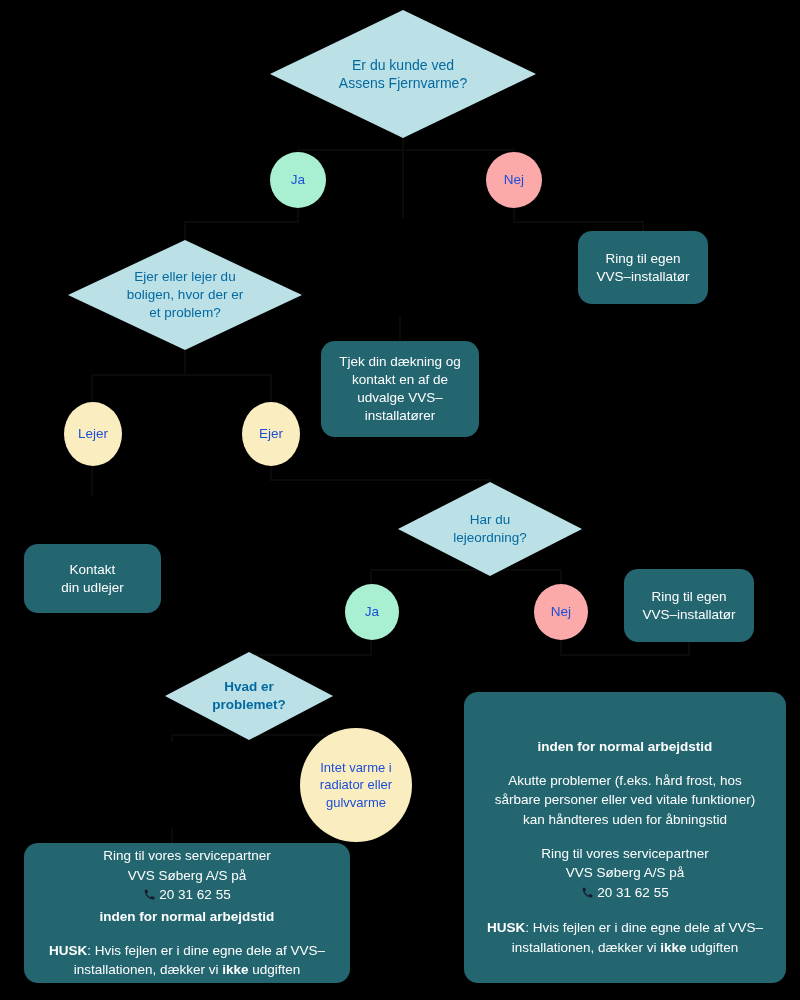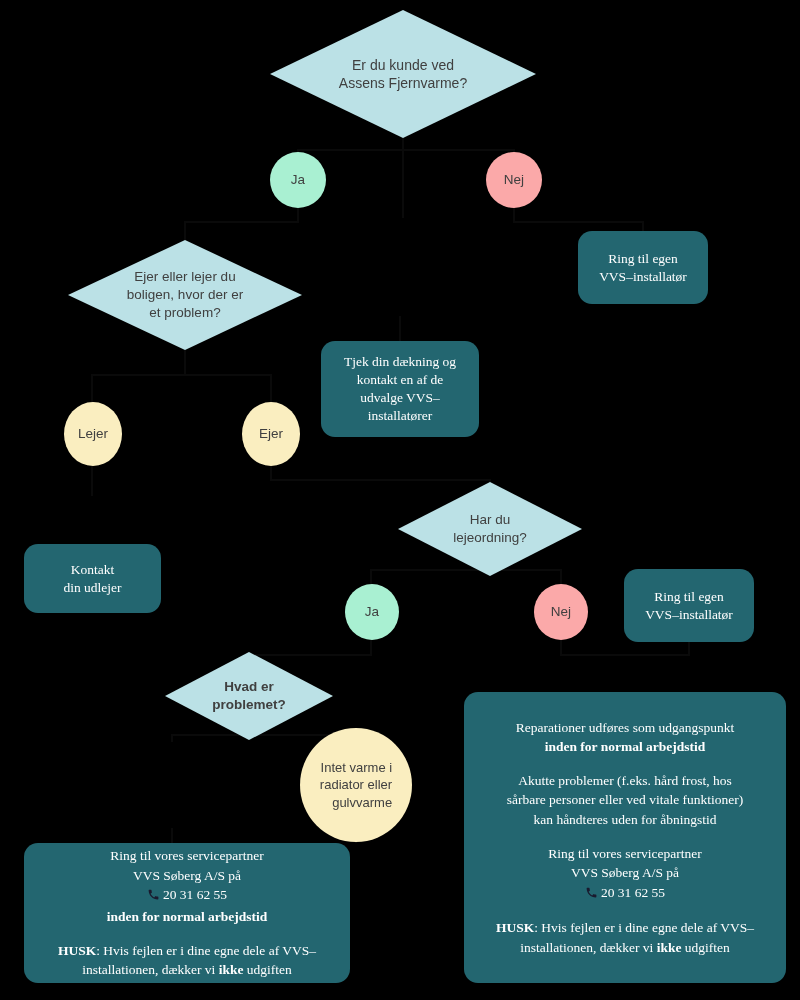--- a/index.html
+++ b/index.html
@@ -22,45 +22,43 @@
     box-sizing: border-box;
     display: flex;
     align-items: center;
     justify-content: center;
     text-align: center;
     line-height: 1.32;
   }
   
   .diamond {
     background: #bbe1e6;
-    color: #404040;
+    color: #0369a1;
     clip-path: polygon(50% 0%, 100% 50%, 50% 100%, 0% 50%);
     border-radius: 6px;
     font-size: 14px;
   }
   .diamond .txt { padding: 0 14%; }
   
   .ellipse {
     border-radius: 50%;
     font-size: 13.5px;
-    color: #404040;
-    text-align: right;
+    color: #1d4ed8;
   }
   .ell-yellow { background: #faeec0; }
   .ell-green  { background: #a9f0d2; }
   .ell-pink   { background: #fba9a9; }
   .ellipse .txt { padding: 0 8%; }
   
   .box {
     background: #236670;
     color: #ffffff;
     border-radius: 14px;
     font-size: 13.5px;
     padding: 10px 12px;
-    font-family: Liberation Serif, serif;
   }
   .box.big {
     font-size: 13.5px;
     line-height: 1.45;
     padding: 16px 14px;
   }
   .b { font-weight: bold; }
   .phone-line {
     display: block;
     white-space: nowrap;
@@ -207,21 +205,21 @@
               <path d="M6.6 10.8c1.4 2.8 3.8 5.2 6.6 6.6l2.2-2.2c.3-.3.7-.4 1-.2 1.1.4 2.4.6 3.6.6.6 0 1 .4 1 1V20c0 .6-.4 1-1 1C10.6 21 3 13.4 3 4c0-.6.4-1 1-1h3.4c.6 0 1 .4 1 1 0 1.3.2 2.5.6 3.6.1.3 0 .7-.2 1l-2.2 2.2z"></path>
             </svg></span><span>20 31 62 55</span></span>
       <span class="b">inden for normal arbejdstid</span>
       <span class="spacer"></span>
       <span><span class="b">HUSK</span><span>: Hvis fejlen er i dine egne dele af VVS–</span><br><span>installationen, dækker vi </span><span class="b">ikke</span><span> udgiften</span></span>
     </span>
   </div>
 
   <div class="node box big" style="left:464px; top:692px; width:322px; height:291px;">
     <span>
-      <span>Reparationer udføres som udgangspunkt</span><br>
+      <br>
       <span class="b">inden for normal arbejdstid</span>
       <span class="spacer"></span>
       <span>Akutte problemer (f.eks. hård frost, hos</span><br>
       <span>sårbare personer eller ved vitale funktioner)</span><br>
       <span>kan håndteres uden for åbningstid</span>
       <span class="spacer"></span>
       <span>Ring til vores servicepartner</span><br>
       <span>VVS Søberg A/S på</span><br>
       <span class="phone-line"><span class="phone-icon"><svg width="13" height="13" viewBox="0 0 24 24" fill="#1a1a2e">
               <path d="M6.6 10.8c1.4 2.8 3.8 5.2 6.6 6.6l2.2-2.2c.3-.3.7-.4 1-.2 1.1.4 2.4.6 3.6.6.6 0 1 .4 1 1V20c0 .6-.4 1-1 1C10.6 21 3 13.4 3 4c0-.6.4-1 1-1h3.4c.6 0 1 .4 1 1 0 1.3.2 2.5.6 3.6.1.3 0 .7-.2 1l-2.2 2.2z"></path>

